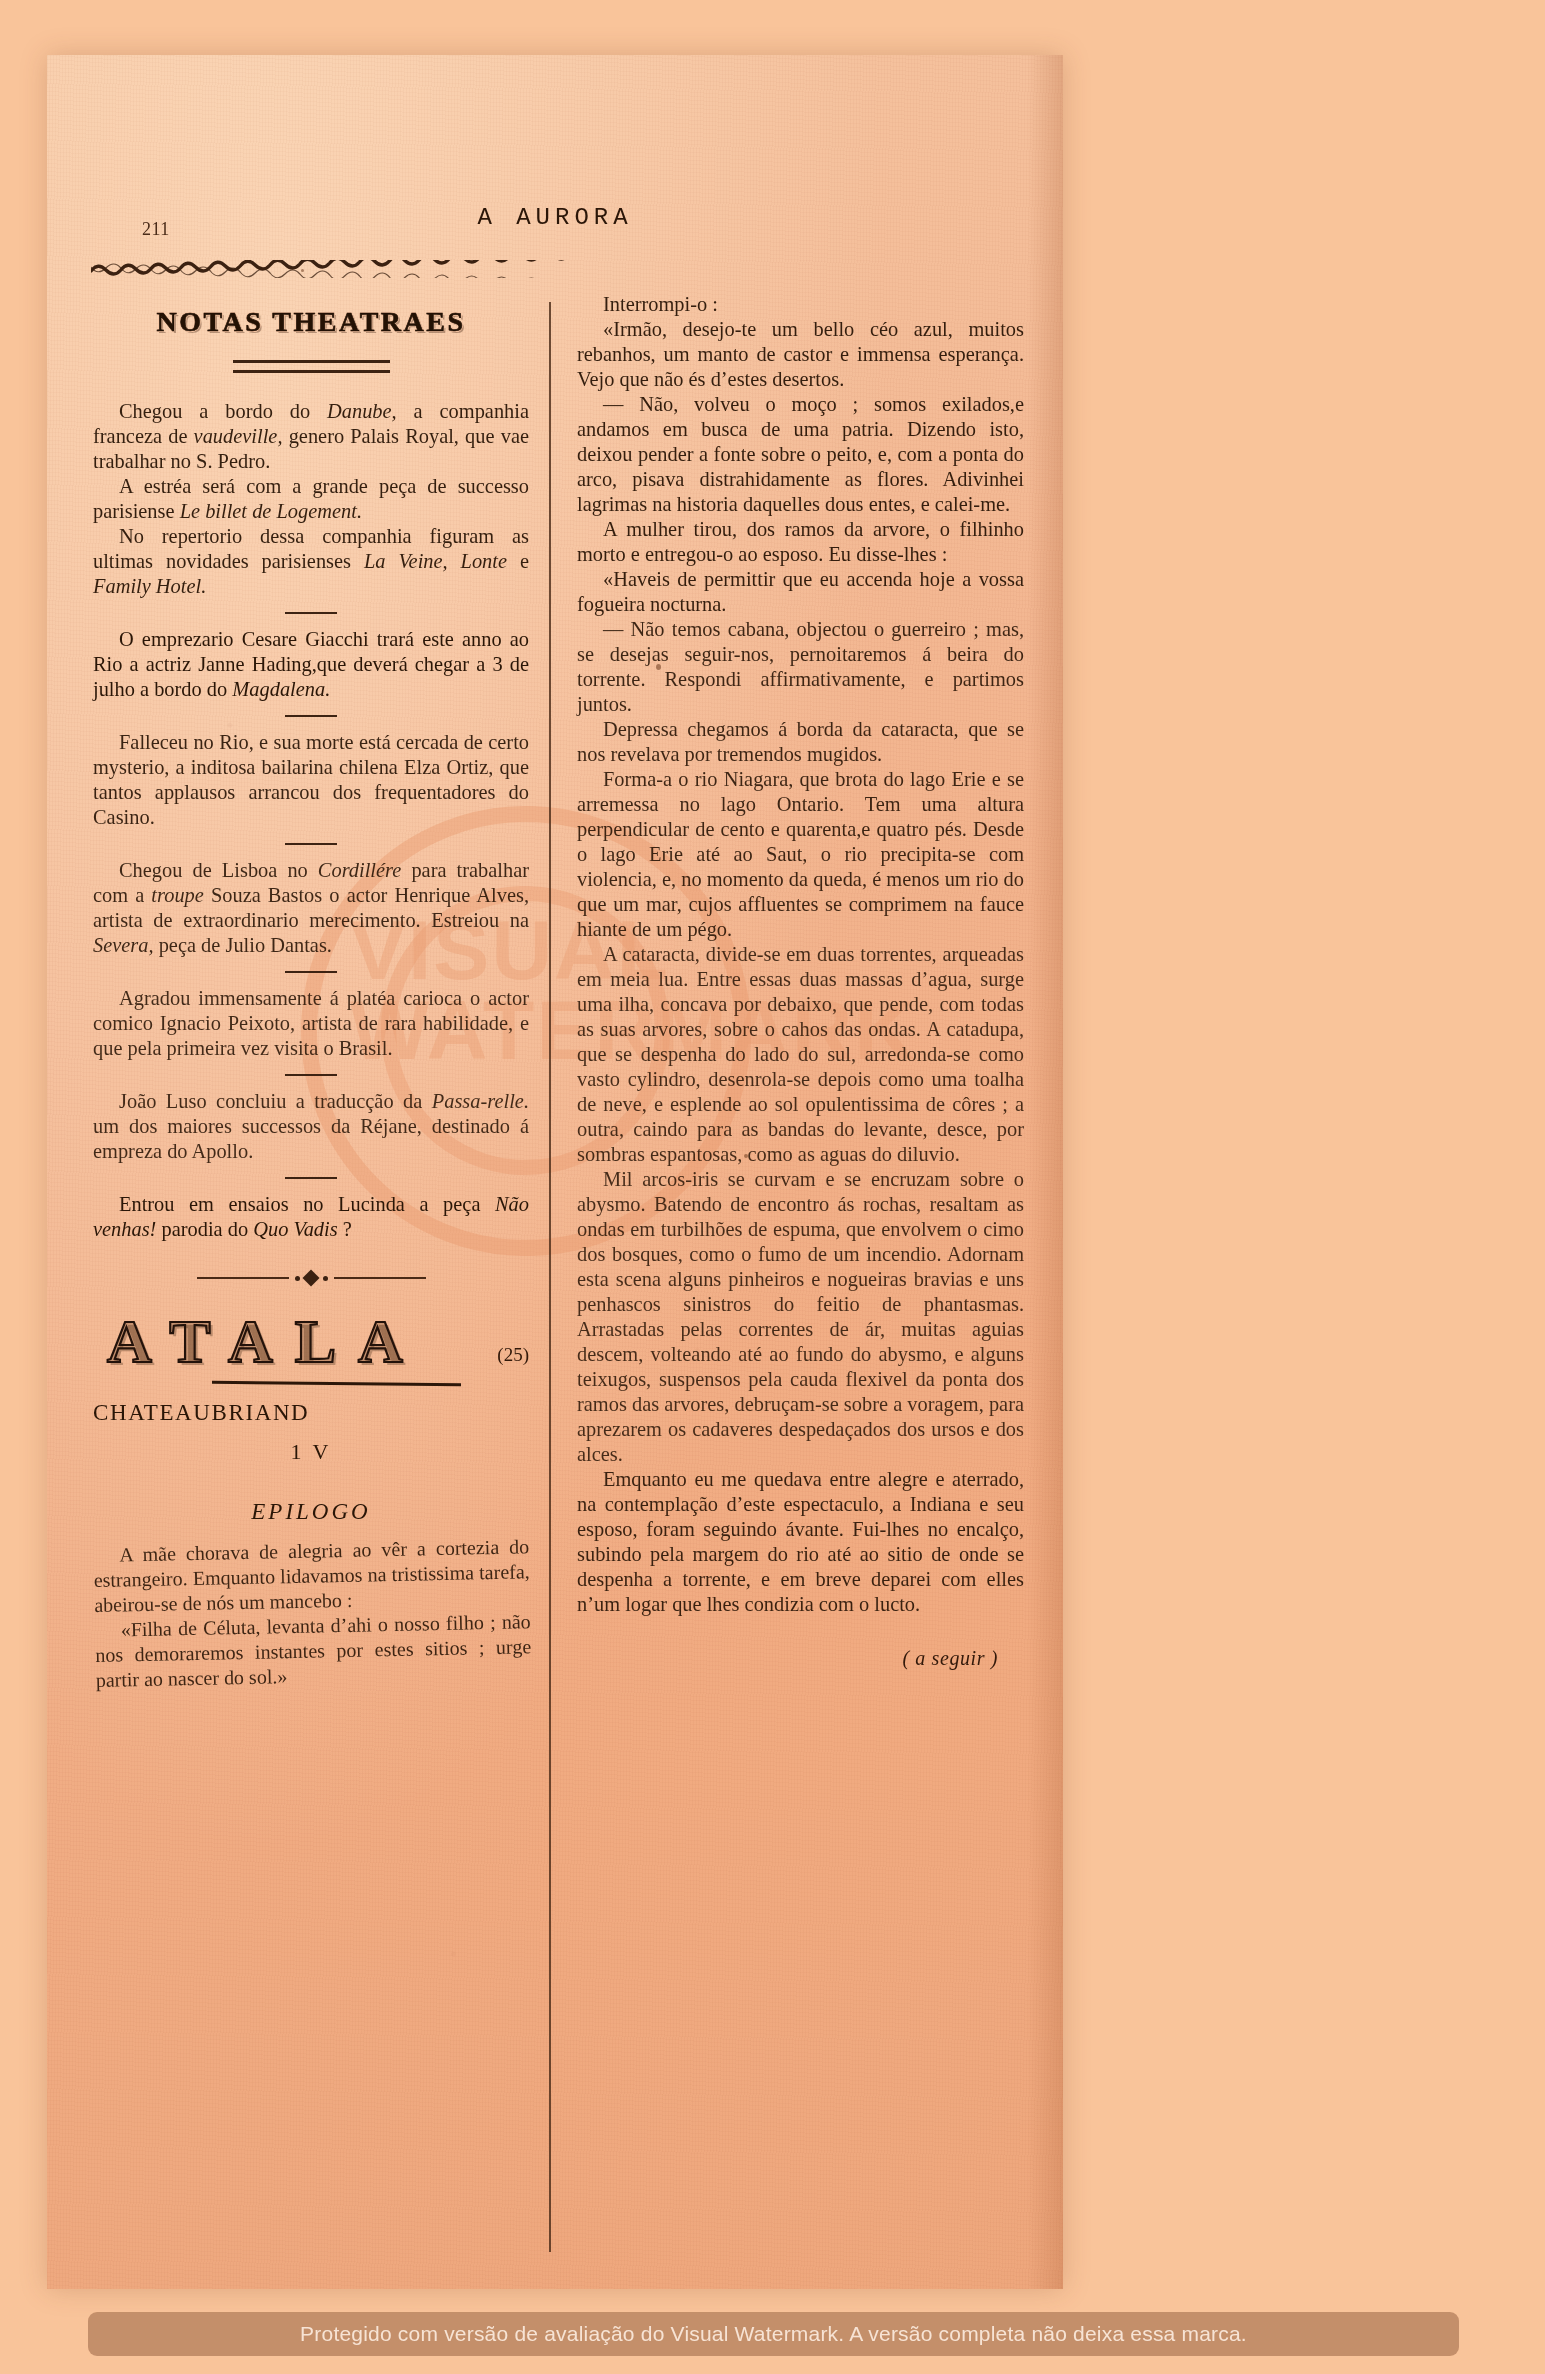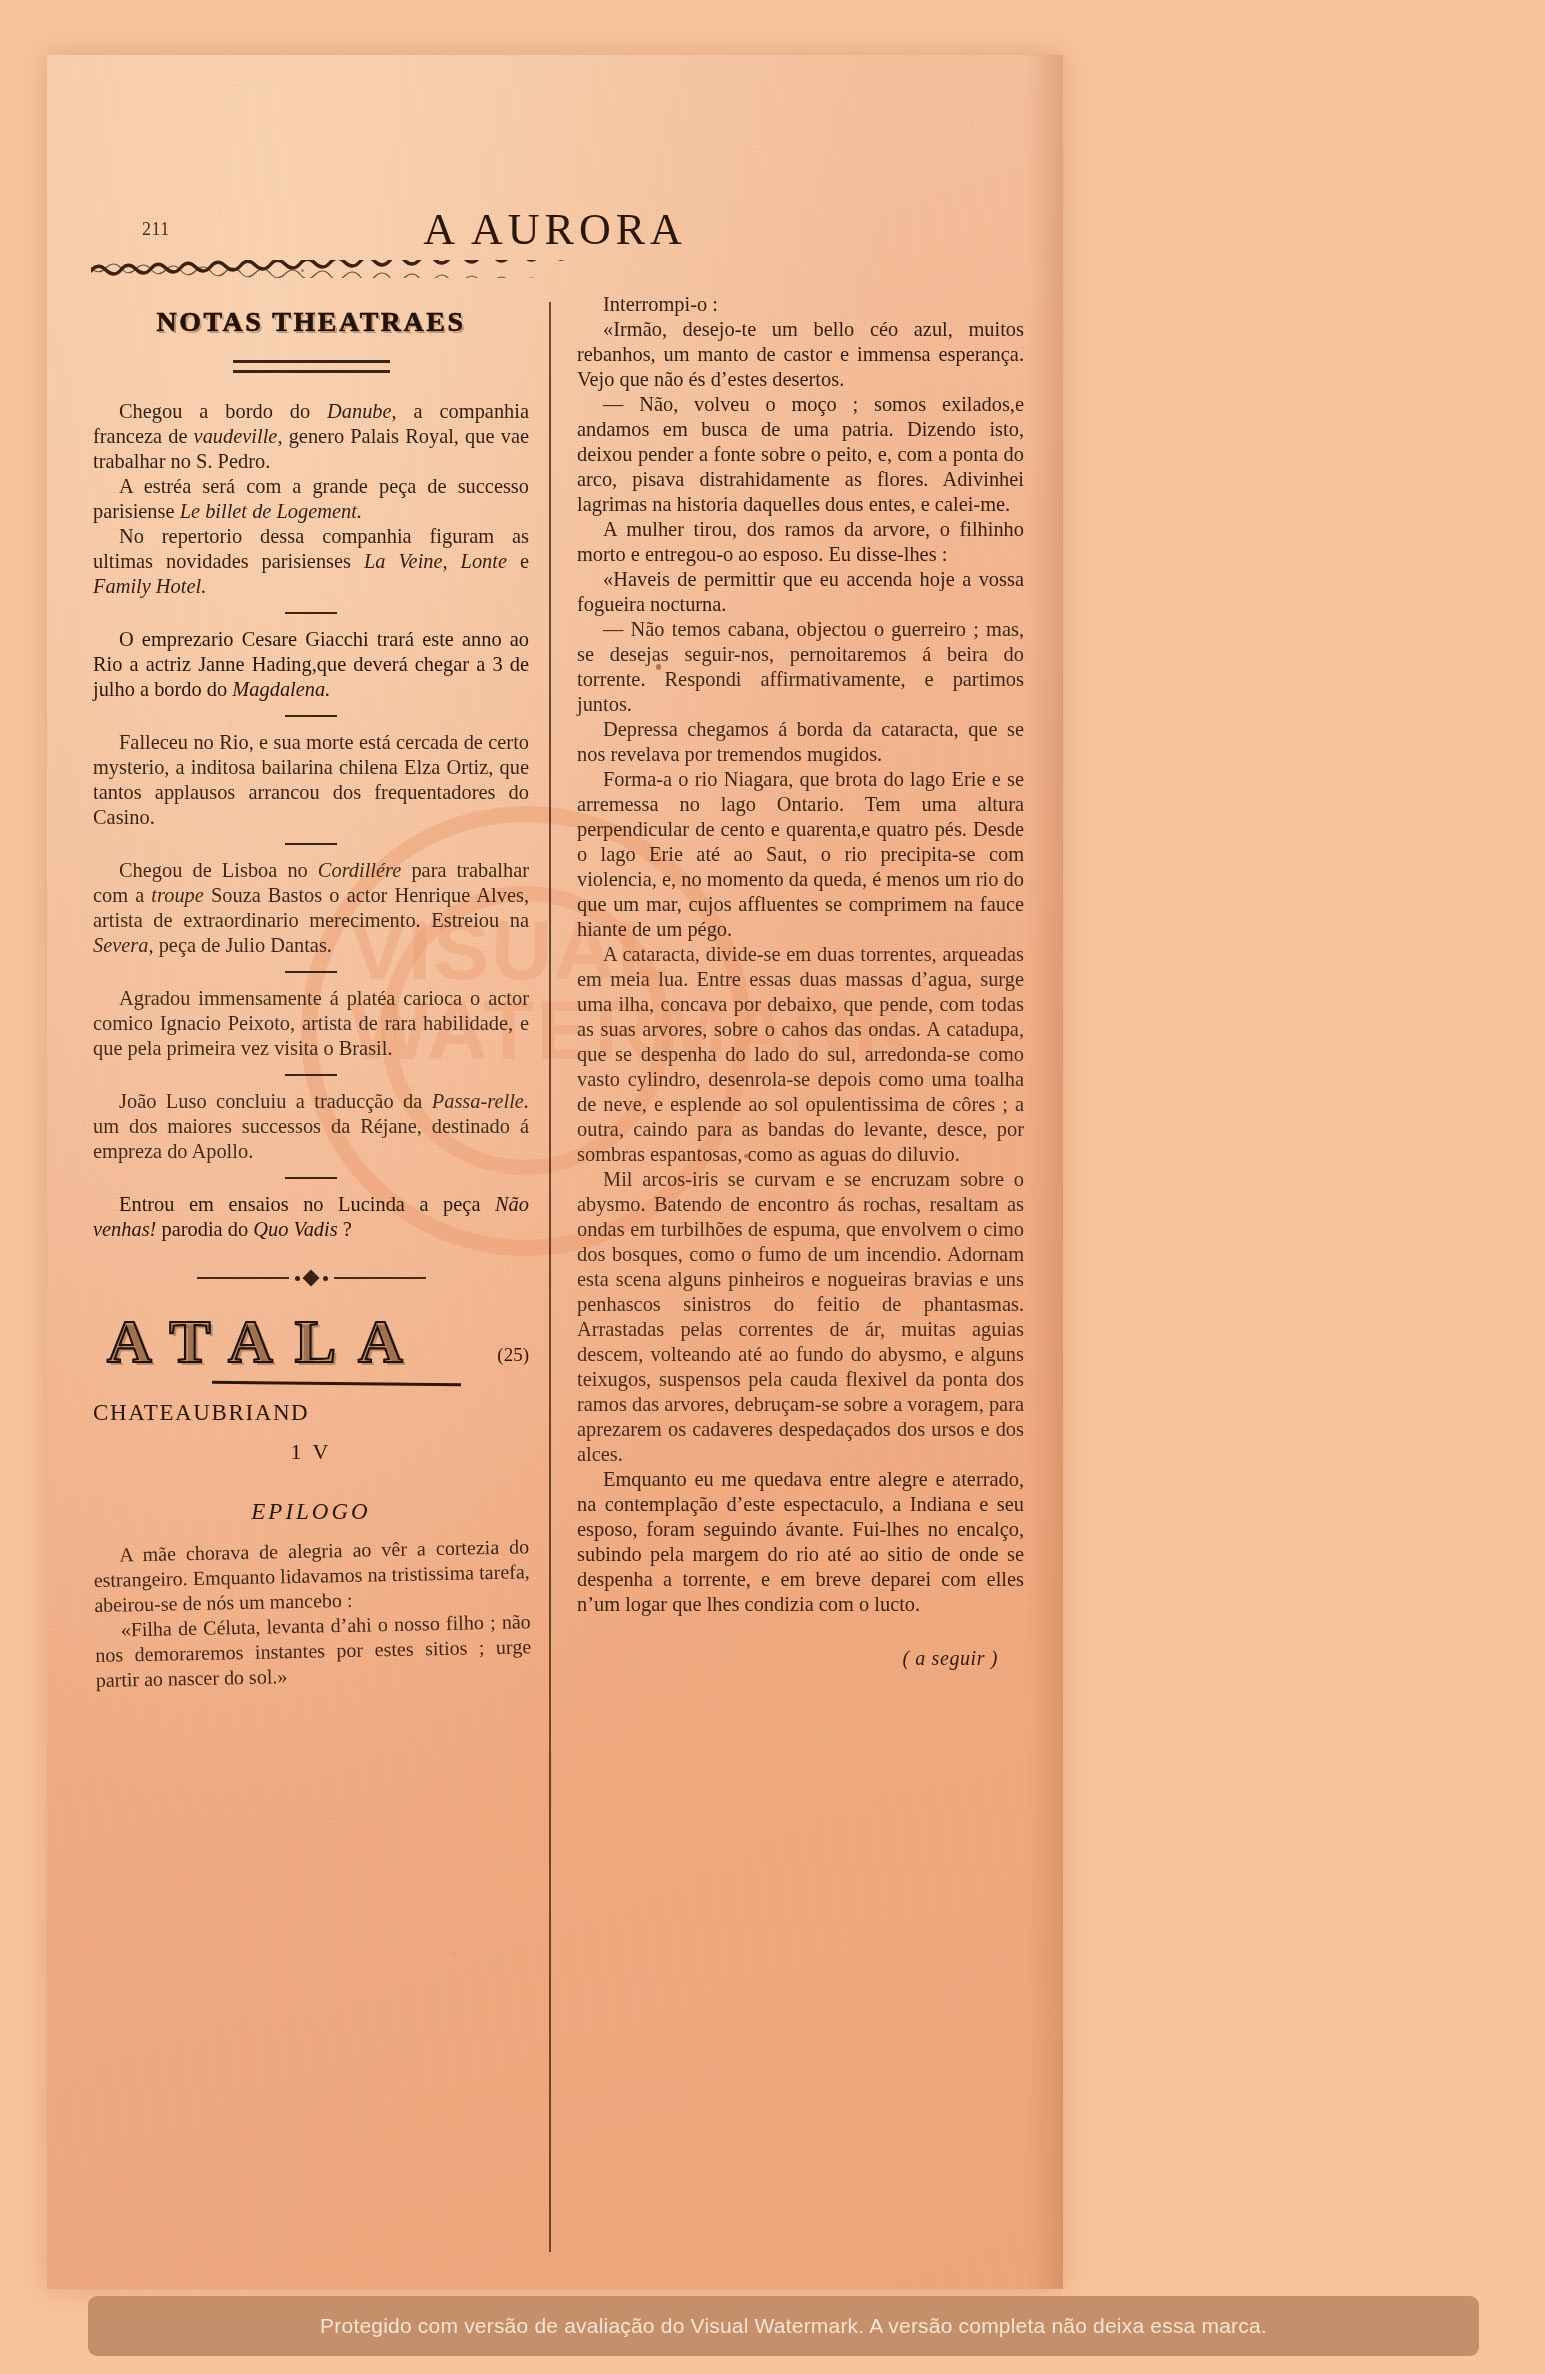--- a/index.html
+++ b/index.html
@@ -72,23 +72,23 @@
   }
 
   
   #folio{
     position:absolute;left:95px;top:164px;
     font-size:18px;color:#4a2b18;letter-spacing:0.5px;
   }
   #masthead{
     position:absolute;left:0;top:149px;width:100%;
     text-align:center;
-    font-size:44px;letter-spacing:5px;
+    font-size:24px;letter-spacing:5px;
     color:#2b1608;
-    font-family:Liberation Serif, serif;
+    font-family:Liberation Mono, monospace;
   }
   #rule-wave{
     position:absolute;left:44px;top:205px;width:933px;height:18px;
     overflow:hidden;pointer-events:none;
   }
   #rule-wave svg{display:block}
 
   
   #cols{
     position:absolute;
@@ -218,30 +218,29 @@
     color:#33190a;
     margin-top:30px;
     padding-right:26px;
     letter-spacing:0.6px;
   }
 
   
   #vw-banner{
     position:absolute;
     left:88px;bottom:18px;
-    width:1371px;height:60px;
+    width:1371px;height:44px;
     background:rgba(188,134,98,.86);
     border-radius:9px;
     display:flex;align-items:center;justify-content:center;
     font-family:"Liberation Sans", sans-serif;
     font-size:21px;
     color:#f7e3d4;
     letter-spacing:0.2px;
     white-space:nowrap;
-    padding-left:20px;
   }
   
   .speck{position:absolute;background:#6b3a1d;border-radius:50%;opacity:.55;pointer-events:none}
 </style>
 </head>
 <body>
 
 <div id="sheet">
 
   <div id="grain"></div>

